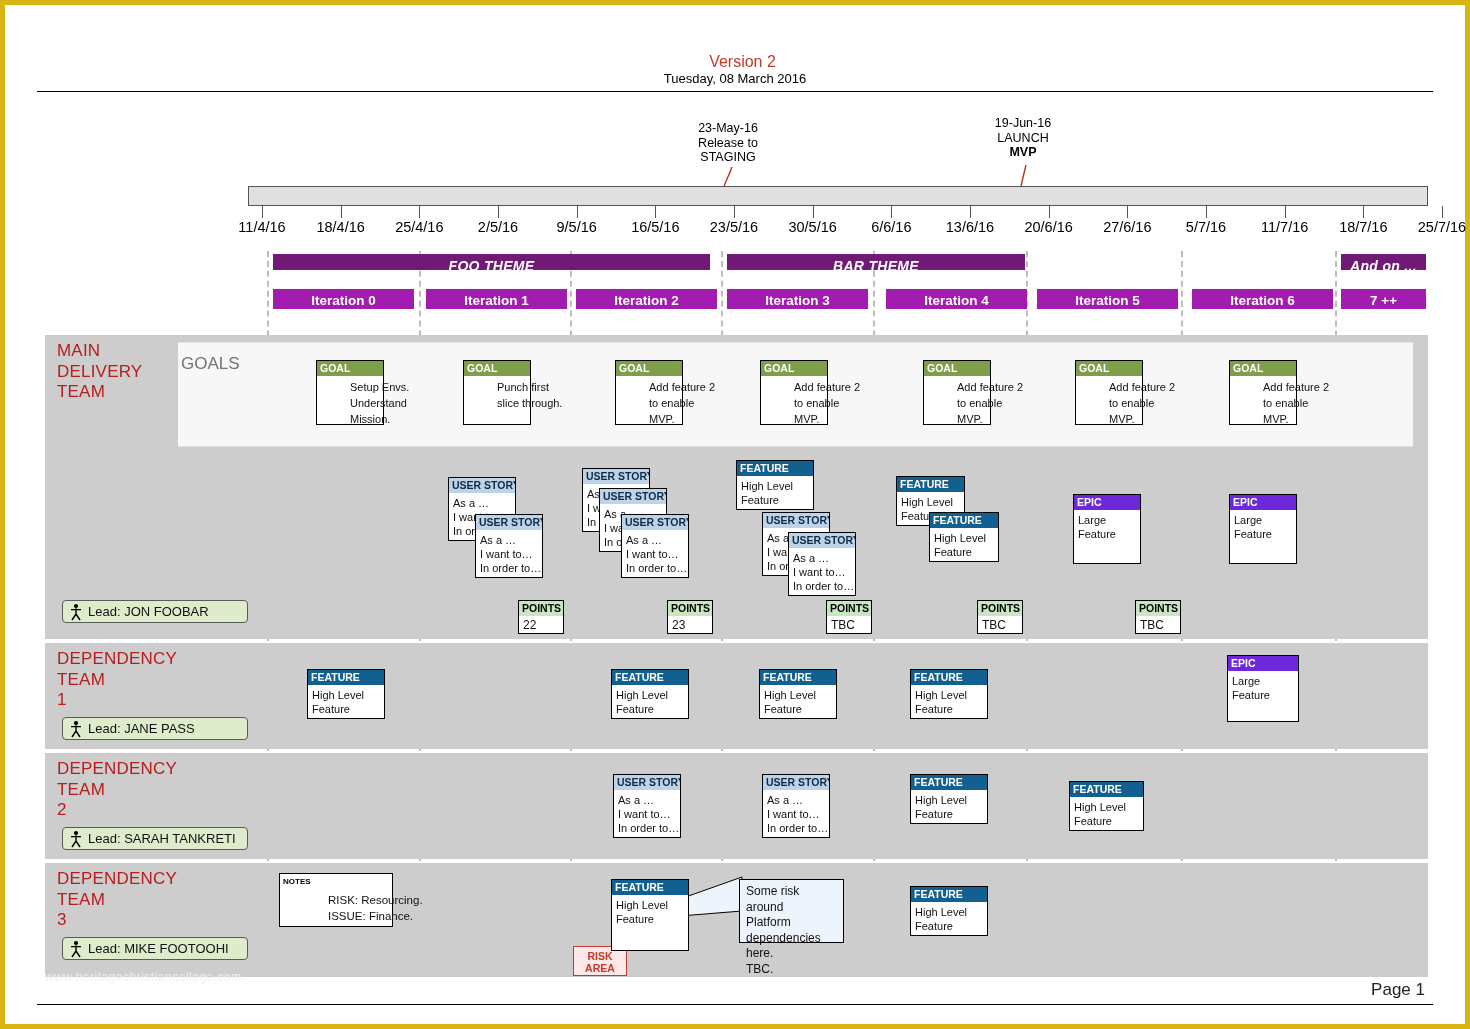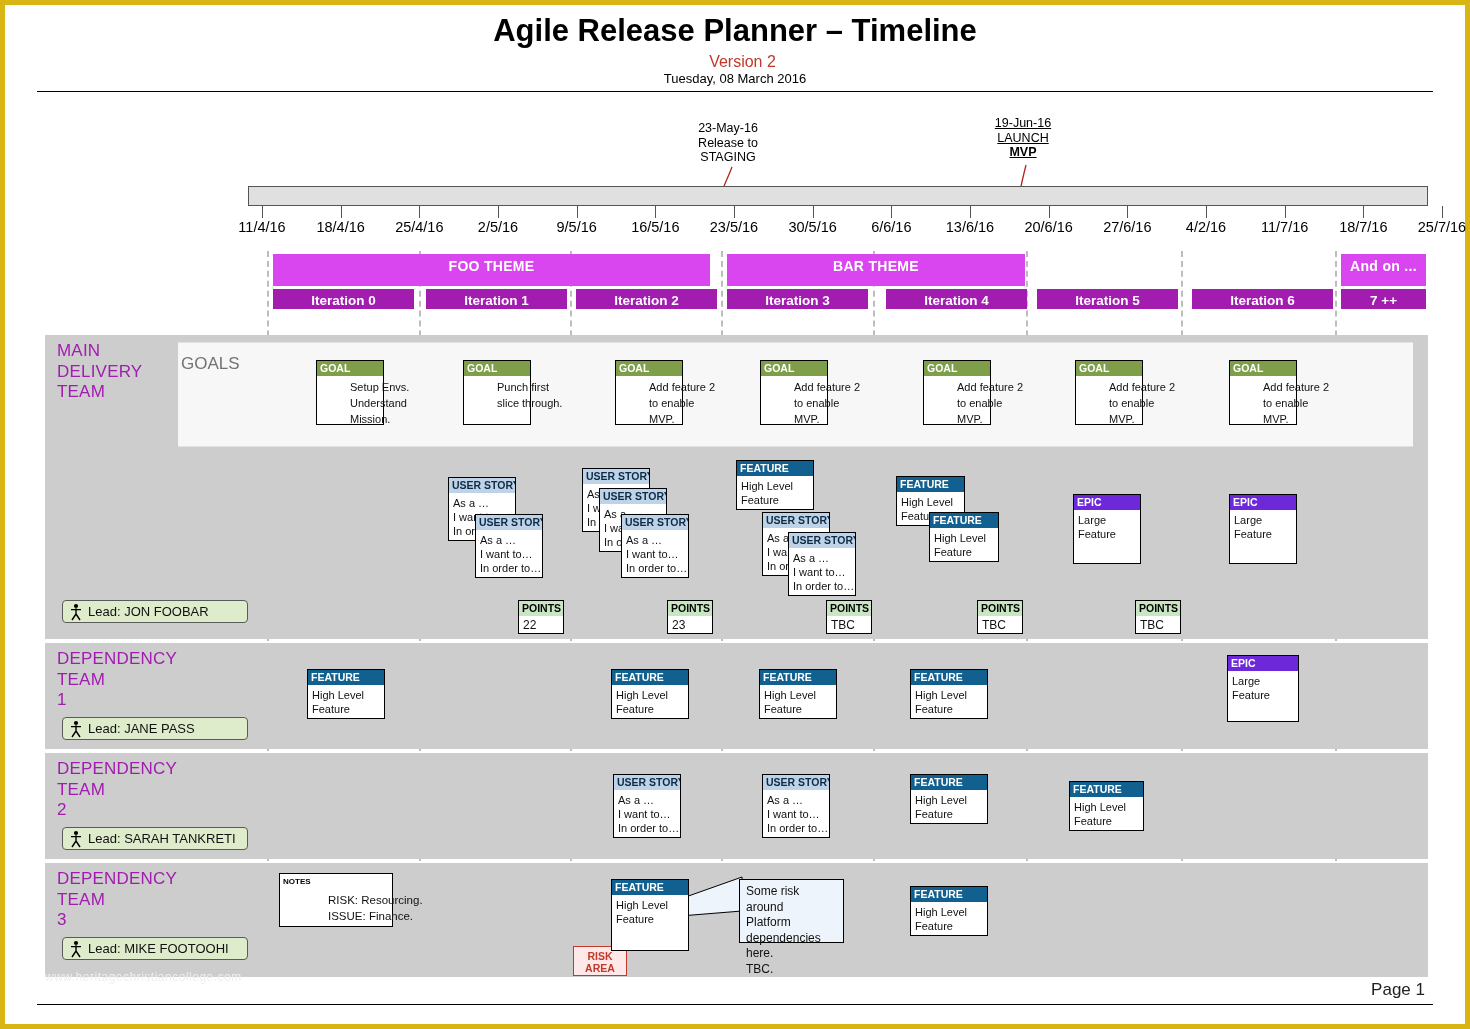--- a/index.html
+++ b/index.html
@@ -76,40 +76,40 @@
   }
 
   
   .vsep {
     position:absolute; top:246px; bottom:52px;
     border-left:2px dashed #bdbdbd; width:0;
   }
 
   
   .themebar {
-    position:absolute; height:32px; background:#d946ef; color:#fff;
+    position:absolute; height:16px; background:#701a75; color:#fff;
     font-size:14px; font-weight:bold; text-align:center;
-    line-height:24px; letter-spacing:0.3px;
+    line-height:24px; letter-spacing:0.3px;font-style:italic;
   }
   .iterbar {
     position:absolute; height:20px; background:#a21caf; color:#fff;
     font-size:13.5px; font-weight:bold; text-align:center;
     line-height:24px;
   }
 
   
   .lane {
     position:absolute; left:40px; width:1383px;
     background:#cdcdcd;
     border-top:2px solid #ffffff;
   }
   .lane.first { border-top:none; }
   .lanelabel {
     position:absolute; left:12px; top:6px;
-    font-size:17px; line-height:20.5px; color:#a21caf;
+    font-size:17px; line-height:20.5px; color:#b91c1c;
     letter-spacing:0.2px;
   }
   .goalsband {
     position:absolute; background:#f7f7f7;
     border-top:1px solid #e2e2e2; border-bottom:1px solid #e2e2e2;
   }
   .goalslabel {
     position:absolute; font-size:17px; color:#737373;
   }
 
@@ -159,36 +159,35 @@
     position:absolute; background:#eef4fb; border:1px solid #000;
     font-size:12px; line-height:15.5px; color:#111; padding:4px 6px;
   }
 </style>
 </head>
 <body>
 
 <div id="page">
 <div id="inner">
 
-  <div class="title">Agile Release Planner – Timeline</div>
   <div class="version">Version 2</div>
   <div class="docdate">Tuesday, 08 March 2016</div>
   <div class="hrule"></div>
 
   <div class="milestone" style="left:658px; top:116px; width:130px;">
     <div>23-May-16</div>
     <div>Release to</div>
     <div>STAGING</div>
   </div>
   <svg class="msarrow" style="left:700px; top:160px;" width="40" height="36" viewBox="0 0 40 36">
     <path d="M27,2 C24,10 20,18 18,24" stroke="#b5231a" stroke-width="1.3" fill="none"></path>
     <polygon points="13.5,31 22.5,23.5 14,21.5" fill="#b5231a"></polygon>
   </svg>
 
-  <div class="milestone" style="left:953px; top:111px; width:130px;text-decoration:underline;">
+  <div class="milestone" style="left:953px; top:111px; width:130px;">
     <div>19-Jun-16</div>
     <div>LAUNCH</div>
     <div class="m-bold">MVP</div>
   </div>
   <svg class="msarrow" style="left:1000px; top:158px;" width="36" height="38" viewBox="0 0 36 38">
     <path d="M21,2 C19,10 17,18 15.5,26" stroke="#b5231a" stroke-width="1.3" fill="none"></path>
     <path d="M10.5,29 L19.5,37 M19.5,29 L10.5,37" stroke="#b5231a" stroke-width="2.2" fill="none"></path>
   </svg>
 
   <div id="tlbar"></div>
@@ -211,21 +210,21 @@
         <div class="ticklabel" style="left: 807.667px;">30/5/16</div>
         <div class="tick" style="left: 886.333px;"></div>
         <div class="ticklabel" style="left: 886.333px;">6/6/16</div>
         <div class="tick" style="left: 965px;"></div>
         <div class="ticklabel" style="left: 965px;">13/6/16</div>
         <div class="tick" style="left: 1043.67px;"></div>
         <div class="ticklabel" style="left: 1043.67px;">20/6/16</div>
         <div class="tick" style="left: 1122.33px;"></div>
         <div class="ticklabel" style="left: 1122.33px;">27/6/16</div>
         <div class="tick" style="left: 1201px;"></div>
-        <div class="ticklabel" style="left: 1201px;">4/2/16</div>
+        <div class="ticklabel" style="left: 1201px;">5/7/16</div>
         <div class="tick" style="left: 1279.67px;"></div>
         <div class="ticklabel" style="left: 1279.67px;">11/7/16</div>
         <div class="tick" style="left: 1358.33px;"></div>
         <div class="ticklabel" style="left: 1358.33px;">18/7/16</div>
         <div class="tick" style="left: 1437px;"></div>
         <div class="ticklabel" style="left: 1437px;">25/7/16</div>
       </div>
 
   <div id="vseps">
         <div class="vsep" style="left: 262px;"></div>

